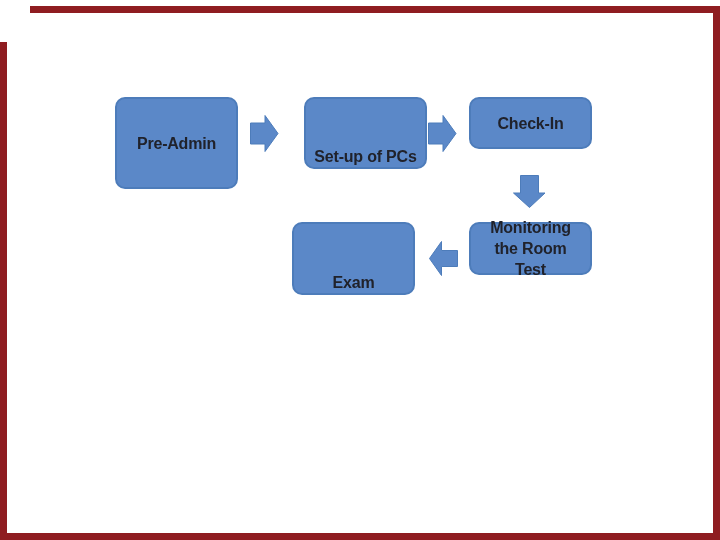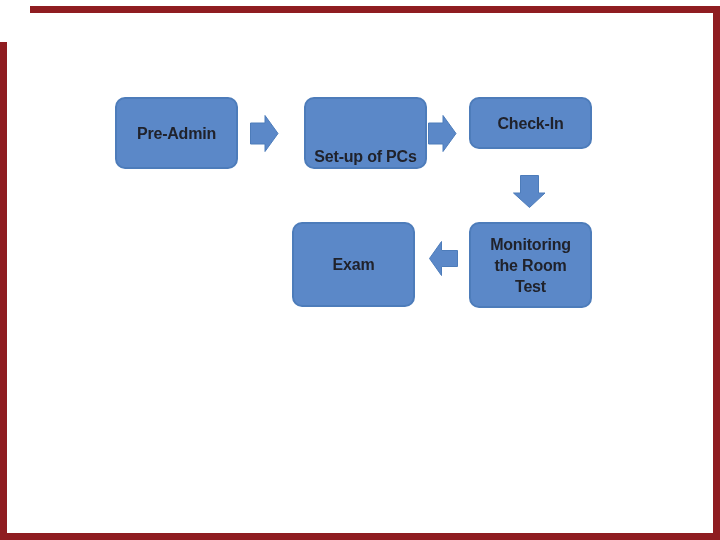--- a/index.html
+++ b/index.html
@@ -40,25 +40,25 @@
     align-items: center;
     justify-content: center;
     text-align: center;
     color: var(--text-color, #20222b);
     font-weight: bold;
     font-size: 16px;
     line-height: 21px;
     letter-spacing: -0.2px;
   }
   .box .line { white-space: nowrap; }
-  .box-1 { left: 115px; top: 97px;  height: 72px; }
+  .box-1 { left: 115px; top: 97px;  height: 92px; }
   .box-2 { left: 304px; top: 97px;  height: 72px; justify-content: flex-end; }
   .box-3 { left: 469px; top: 97px;  height: 52px; }
-  .box-4 { left: 292px; top: 222px; height: 85px; }
-  .box-5 { left: 469px; top: 222px; height: 86px; }
+  .box-4 { left: 292px; top: 222px; height: 73px; justify-content: flex-end; }
+  .box-5 { left: 469px; top: 222px; height: 53px; }
 
   
   .arrow { position: absolute; display: block; }
   .arrow polygon {
     fill: var(--arrow-fill, #5b88c8);
     stroke: var(--arrow-border, #4d7cba);
     stroke-width: 1;
   }
   .arrow-1 { left: 250px; top: 115px; }
   .arrow-2 { left: 428px; top: 115px; }

